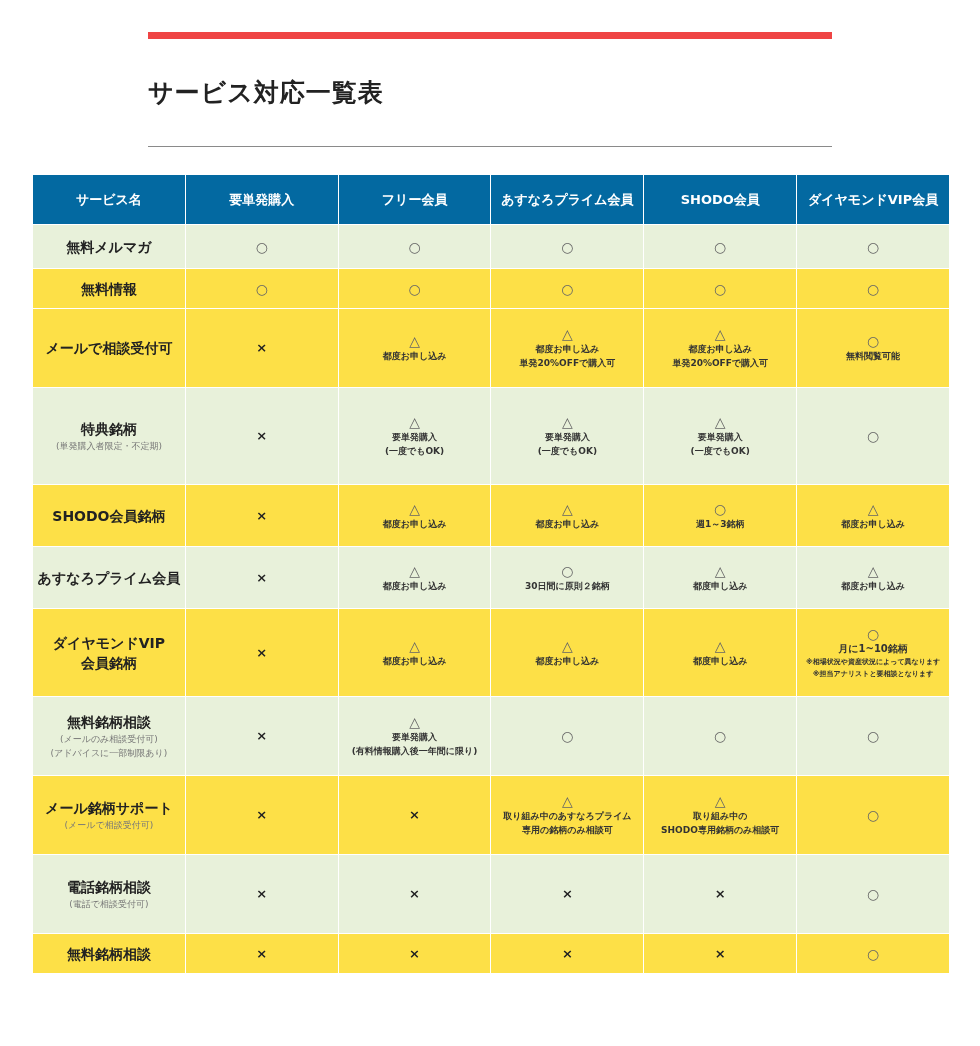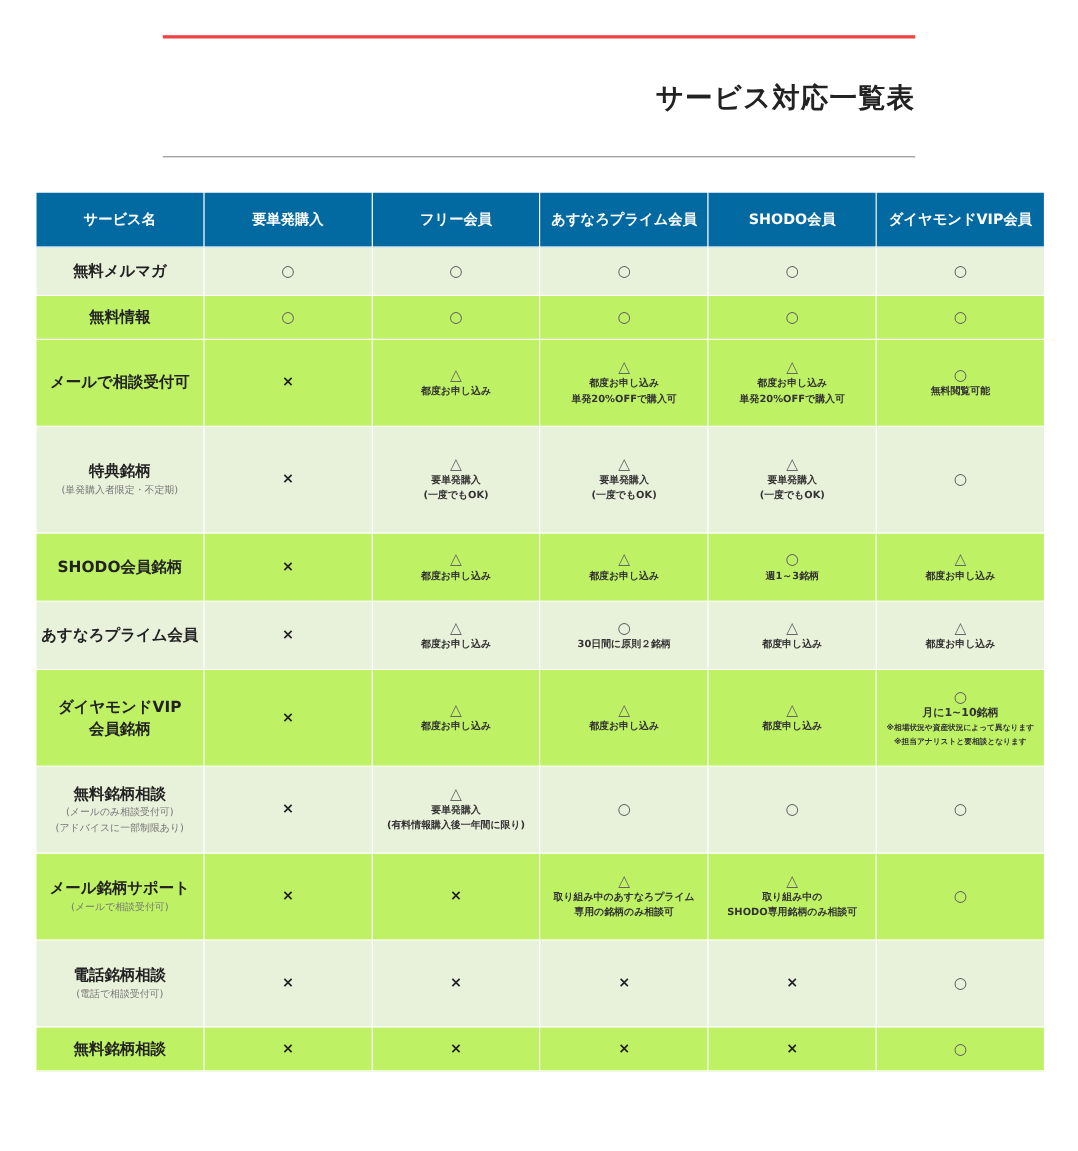--- a/index.html
+++ b/index.html
@@ -14,25 +14,25 @@
       font-family: "DejaVu Sans", "Liberation Sans", sans-serif;
       color: #222222;
       overflow: hidden;
     }
     .title-block {
       position: absolute;
       left: 148px;
       top: 32px;
       width: 684px;
       height: 107px;
-      border-top: 3px solid #ef4444;
+      border-top: 7px solid #ef4444;
       border-bottom: 1px solid #8a8a8a;
       display: flex;
       align-items: center;
-      justify-content: flex-end;
+      justify-content: flex-start;
     }
     .title-block h1 {
       margin: 0;
       font-size: 25px;
       font-weight: bold;
       letter-spacing: 1px;
       color: #222222;
     }
     table.service-table {
       position: absolute;
@@ -49,21 +49,21 @@
       padding: 0 2px;
     }
     .service-table th {
       background: #0369a1;
       color: #ffffff;
       font-size: 13px;
       font-weight: bold;
       height: 49px;
     }
     .service-table tr.light td { background: #e8f1da; }
-    .service-table tr.dark td { background: #bef264; }
+    .service-table tr.dark td { background: #fde047; }
     .svc-name {
       font-size: 14px;
       font-weight: bold;
       line-height: 20px;
       color: #222222;
     }
     .svc-note {
       font-size: 9px;
       color: #777777;
       line-height: 14px;

